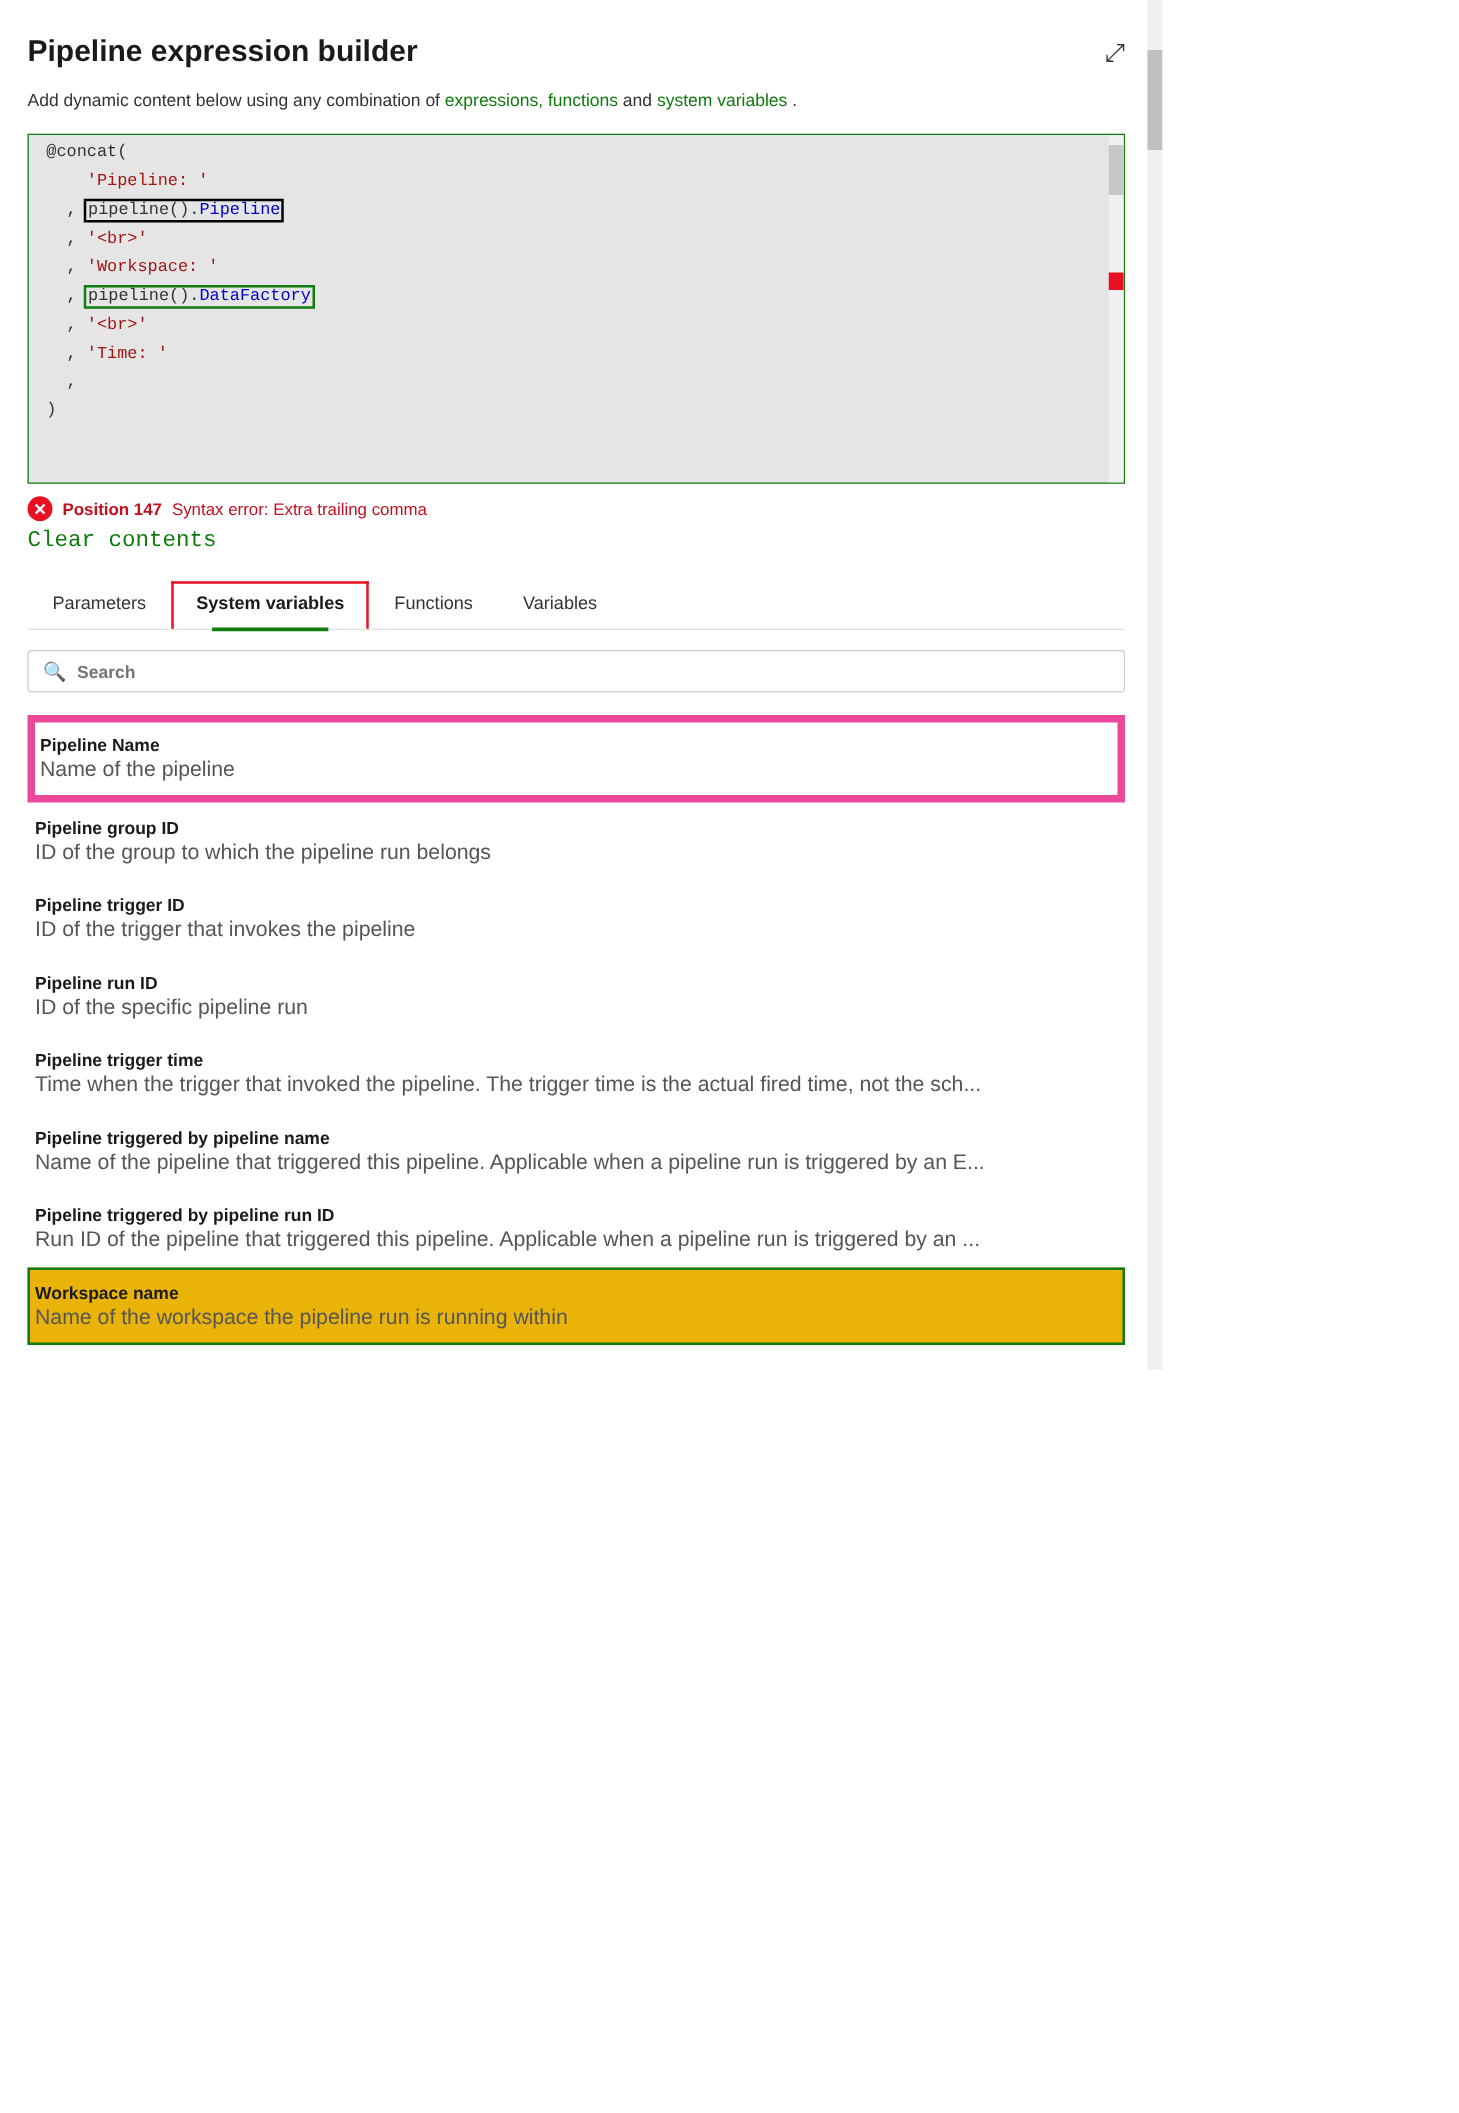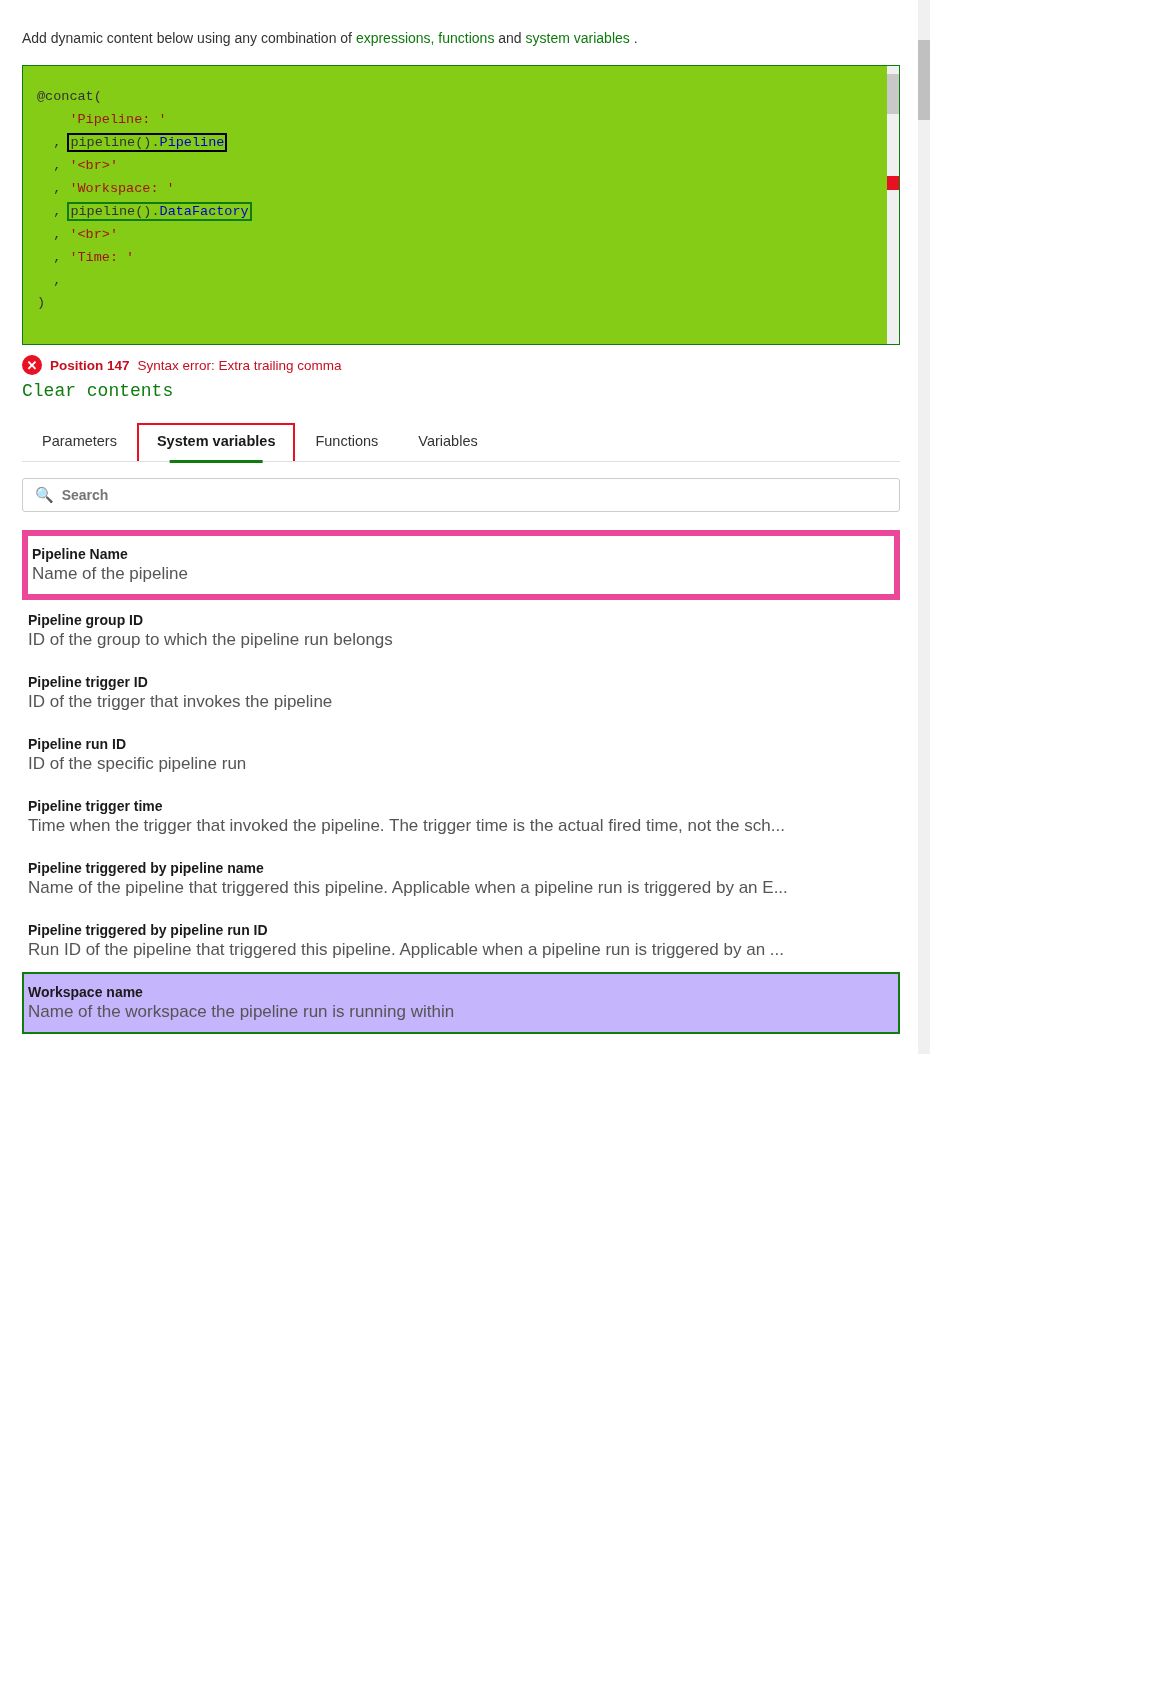--- a/index.html
+++ b/index.html
@@ -37,22 +37,22 @@
       color: #333;
       margin-bottom: 16px;
       line-height: 1.5;
     }
     .subtitle a {
       color: #0e7a0d;
       text-decoration: none;
     }
     .code-editor {
       border: 1.5px solid #107c10;
-      background: #84cc16;
-      padding: 20px 14px;
+      background: #e5e5e5;
+      padding: 4px 14px;
       font-family: 'Consolas', 'Courier New', monospace;
       font-size: 13.5px;
       line-height: 1.7;
       margin-bottom: 0;
       position: relative;
       min-height: 280px;
       overflow: auto;
     }
     .code-editor .line {
       display: block;
@@ -196,21 +196,21 @@
       padding: 10px 4px 10px 4px;
       cursor: pointer;
       border: 2px solid transparent;
     }
     .variable-item.highlighted-black {
       border: 6px solid #ec4899;
       background: #fff;
     }
     .variable-item.highlighted-green {
       border: 2px solid #107c10;
-      background: #c4b5fd;
+      background: #eab308;
     }
     .variable-name {
       font-size: 14px;
       font-weight: 700;
       color: #1a1a1a;
     }
     .variable-desc {
       font-size: 17px;
       color: #555;
       margin-top: 2px;
@@ -235,20 +235,24 @@
 </head>
 <body>
 
 <div class="main-container">
   
   <div class="right-scrollbar">
     <div class="right-scrollbar-thumb"></div>
   </div>
 
   
+  <div class="title-row">
+    <h1 class="page-title">Pipeline expression builder</h1>
+    <span class="expand-icon">⤢</span>
+  </div>
 
   
   <p class="subtitle">
     <span>Add dynamic content below using any combination of </span>
     <a href="#">expressions, functions</a>
     <span> and </span>
     <a href="#">system variables</a>
     <span>.</span>
   </p>
 

